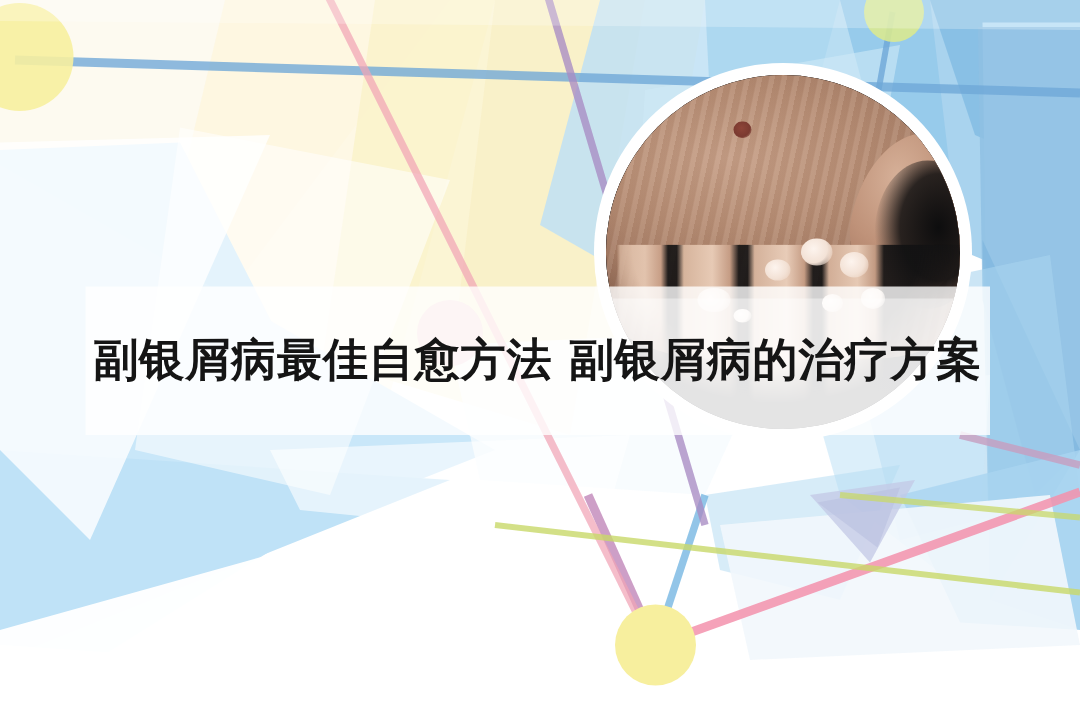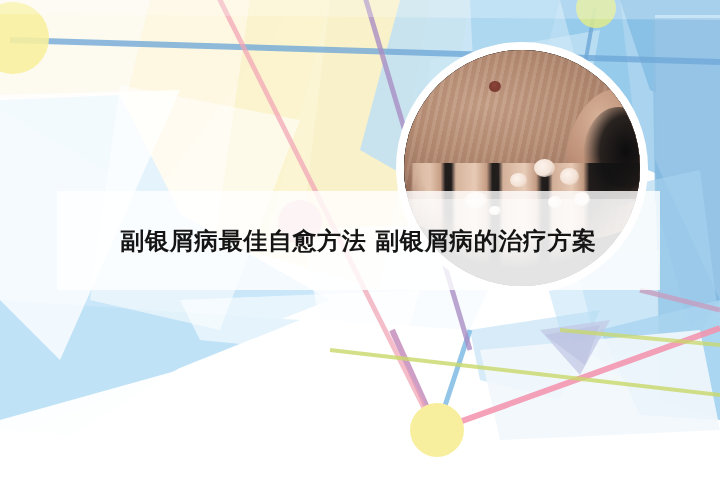--- a/index.html
+++ b/index.html
@@ -155,21 +155,21 @@
     top: 191px;
     width: 603px;
     height: 99px;
     background: rgba(255,255,255,.80);
     display: flex;
     align-items: center;
     justify-content: center;
   }
   .headline-text {
     font-family: "DejaVu Sans", "Liberation Sans", sans-serif;
-    font-size: 24px;
+    font-size: 30px;
     font-weight: 700;
     letter-spacing: .6px;
     color: #151515;
     white-space: nowrap;
     line-height: 1;
   }
 </style>
 </head>
 <body>
 

